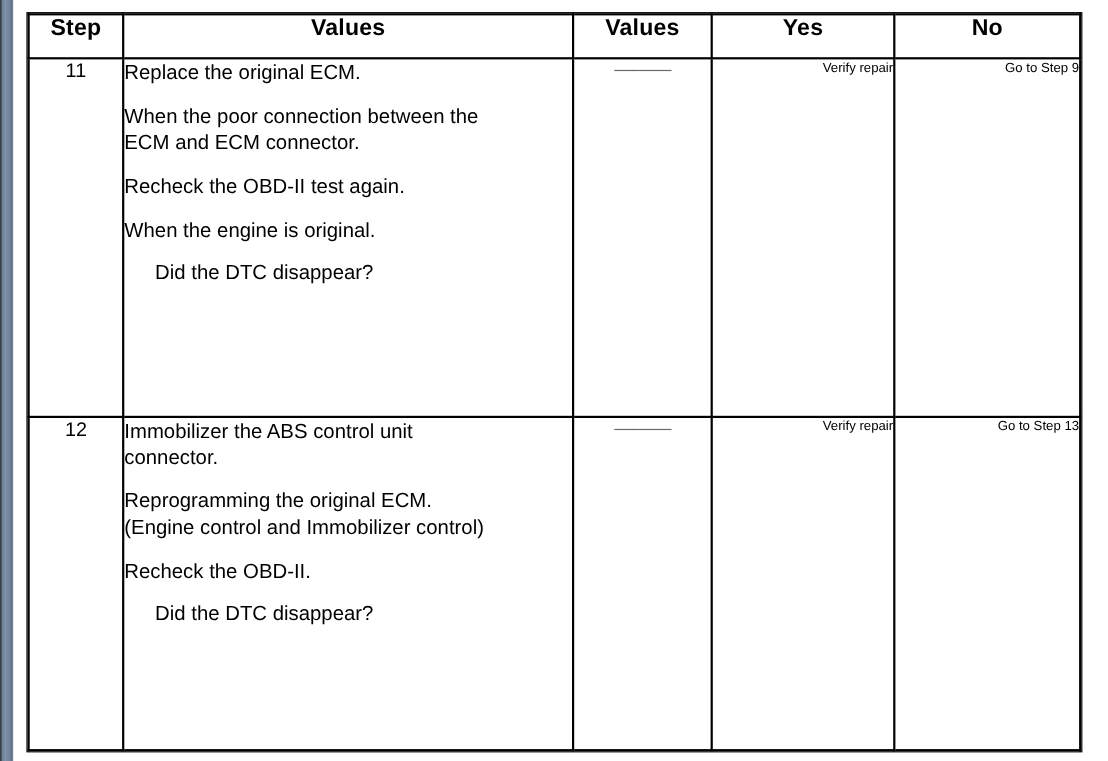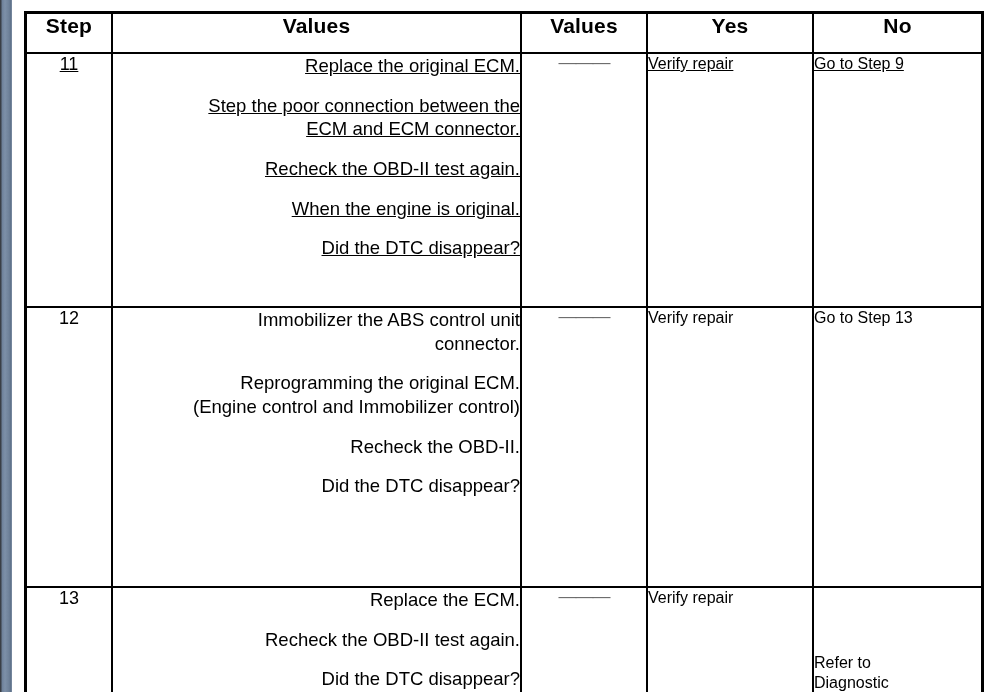--- a/index.html
+++ b/index.html
@@ -88,55 +88,54 @@
   
   td.action-cell {
     padding: 10px 12px 10px 16px;
     vertical-align: top;
   }
   .action-line {
     font-size: 18.5px;
     line-height: 1.28;
     margin: 0 0 16px 0;
     white-space: pre-line;
-    text-align: right;
   }
-  .action-line:last-child { margin-bottom: 0; }
+  .action-line:last-child { margin-bottom: 0; padding-left: 28px; }
 
   
   td.values-cell {
     text-align: center;
     vertical-align: middle;
   }
   .dash-mark {
     display: inline-block;
     font-size: 18px;
     color: #6a6a6a;
     letter-spacing: -1px;
     line-height: 1;
     transform: scaleY(0.9);
   }
 
   
   td.yes-cell, td.no-cell {
-    text-align: left;
+    text-align: right;
     vertical-align: bottom;
     padding-bottom: 14px;
-    font-size: 16px;
+    font-size: 12px;
     line-height: 1.3;
   }
   td.no-cell.centered-mid {
     vertical-align: bottom;
     padding-bottom: 14px;
   }
   .multiline { white-space: pre-line; }
 
   
-  tr.row-11 { height: 254px; text-decoration: underline; }
-  tr.row-12 { height: 280px; }
+  tr.row-11 { height: 254px; }
+  tr.row-12 { height: 236px; }
   tr.row-13 { height: 143px; }
 </style>
 </head>
 <body>
 
 <div id="gutter-bar"></div>
 
 <div id="diagnostic-table-wrap">
   <table class="dtc-table">
     <colgroup>
@@ -154,21 +153,21 @@
         <th>Yes</th>
         <th>No</th>
       </tr>
     </thead>
     <tbody>
 
       <tr class="row-11">
         <td class="step-cell">11</td>
         <td class="action-cell">
           <p class="action-line">Replace the original ECM.</p>
-          <p class="action-line">Step the poor connection between the
+          <p class="action-line">When the poor connection between the
 ECM and ECM connector.</p>
           <p class="action-line">Recheck the OBD-II test again.</p>
           <p class="action-line">When the engine is original.</p>
           <p class="action-line">Did the DTC disappear?</p>
         </td>
         <td class="values-cell">
           <span class="dash-mark">———</span>
         </td>
         <td class="yes-cell">Verify repair</td>
         <td class="no-cell">Go to Step 9</td>
@@ -184,31 +183,16 @@
           <p class="action-line">Recheck the OBD-II.</p>
           <p class="action-line">Did the DTC disappear?</p>
         </td>
         <td class="values-cell">
           <span class="dash-mark">———</span>
         </td>
         <td class="yes-cell">Verify repair</td>
         <td class="no-cell">Go to Step 13</td>
       </tr>
 
-      <tr class="row-13">
-        <td class="step-cell">13</td>
-        <td class="action-cell">
-          <p class="action-line">Replace the ECM.</p>
-          <p class="action-line">Recheck the OBD-II test again.</p>
-          <p class="action-line">Did the DTC disappear?</p>
-        </td>
-        <td class="values-cell">
-          <span class="dash-mark">———</span>
-        </td>
-        <td class="yes-cell">Verify repair</td>
-        <td class="no-cell centered-mid multiline">Refer to
-Diagnostic
-Aids</td>
-      </tr>
 
     </tbody>
   </table>
 </div>
 
 </body></html>

